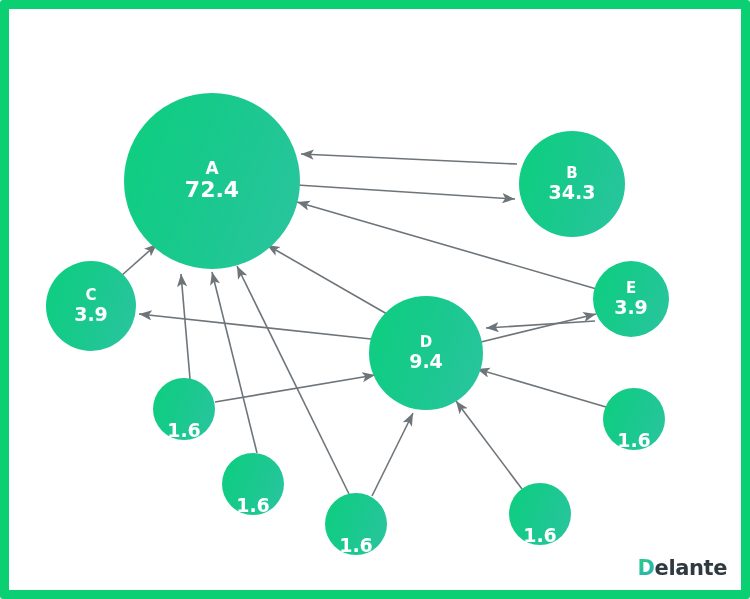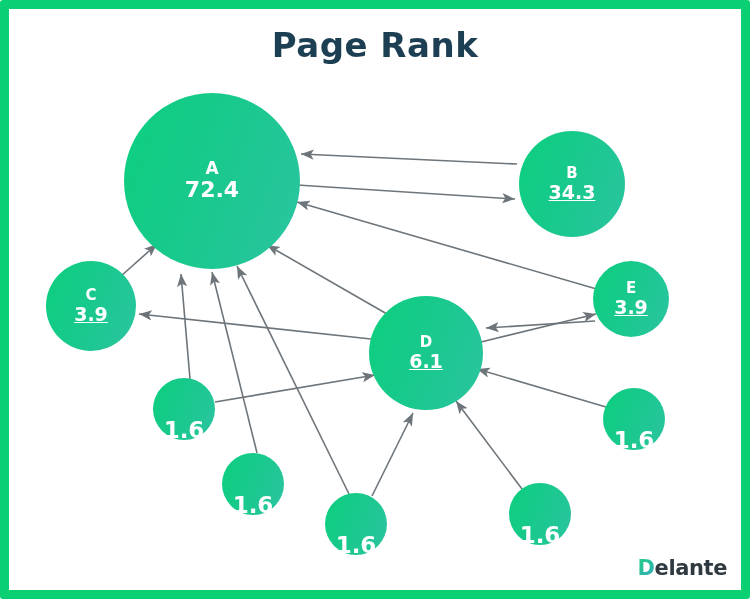--- a/index.html
+++ b/index.html
@@ -63,22 +63,22 @@
     font-family: "DejaVu Sans", sans-serif;
     font-weight: bold;
     line-height: 1.12;
     box-sizing: border-box;
   }
   .node .nlabel { display: block; }
   .node .nvalue { display: block; }
   .node.big .nlabel { font-size: 17px; }
   .node.big .nvalue { font-size: 22px; }
   .node.mid .nlabel { font-size: 15px; }
-  .node.mid .nvalue { font-size: 19px; text-decoration: underline; }
-  .node.small .nvalue { font-size: 23px; margin-top: 44px; }
+  .node.mid .nvalue { font-size: 19px; }
+  .node.small .nvalue { font-size: 19px; margin-top: 44px; }
   #logo {
     position: absolute;
     right: 14px;
     bottom: 10px;
     font-size: 21px;
     font-weight: bold;
     font-family: "DejaVu Sans", sans-serif;
     letter-spacing: -0.4px;
     color: #2F3A40;
     display: flex;
@@ -91,21 +91,20 @@
     color: transparent;
   }
 </style>
 </head>
 <body>
 
 <div id="page">
 
   <div class="canvas">
 
-    <div id="title">Page Rank</div>
 
     <svg id="edge-layer" width="732" height="581" viewBox="0 0 732 581">
       <defs>
         <marker id="ah" markerWidth="9" markerHeight="9" refX="8" refY="3.2" orient="auto" markerUnits="strokeWidth">
           <path d="M0,0 L8,3.2 L0,6.4 L1.9,3.2 z" fill="#6E757A"></path>
         </marker>
       </defs>
 
       <line x1="508" y1="155" x2="292" y2="145" stroke="#6E757A" stroke-width="1.6" marker-end="url(#ah)"></line>
 
@@ -148,21 +147,21 @@
       <span class="nvalue">34.3</span>
     </div>
 
     <div class="node mid" style="left:37px; top:252px; width:90px; height:90px;">
       <span class="nlabel">C</span>
       <span class="nvalue">3.9</span>
     </div>
 
     <div class="node mid" style="left:360px; top:287px; width:114px; height:114px;">
       <span class="nlabel">D</span>
-      <span class="nvalue">6.1</span>
+      <span class="nvalue">9.4</span>
     </div>
 
     <div class="node mid" style="left:584px; top:252px; width:76px; height:76px;">
       <span class="nlabel">E</span>
       <span class="nvalue">3.9</span>
     </div>
 
     <div class="node small" style="left:144px; top:369px; width:62px; height:62px;">
 
       <span class="nvalue">1.6</span>

